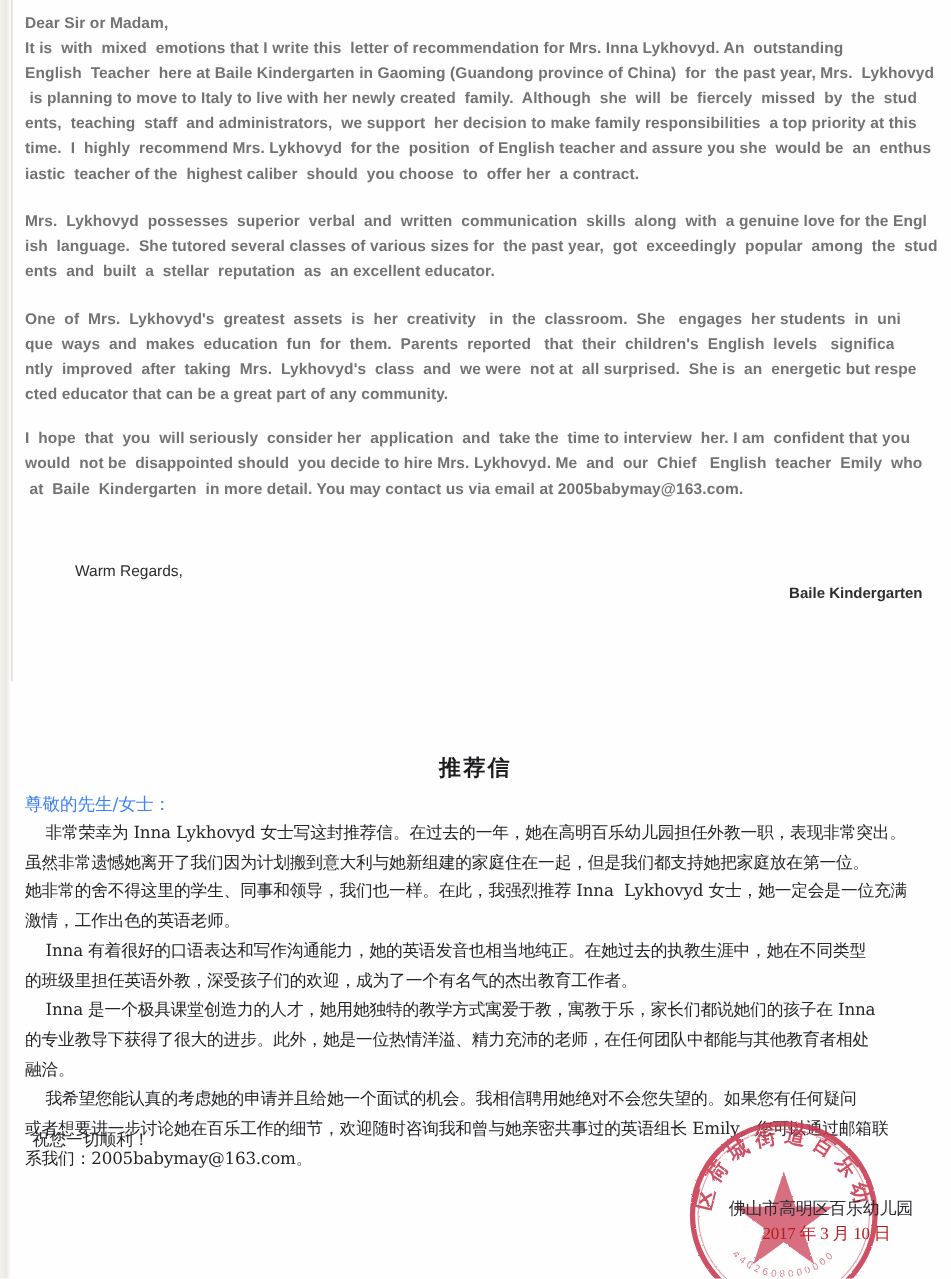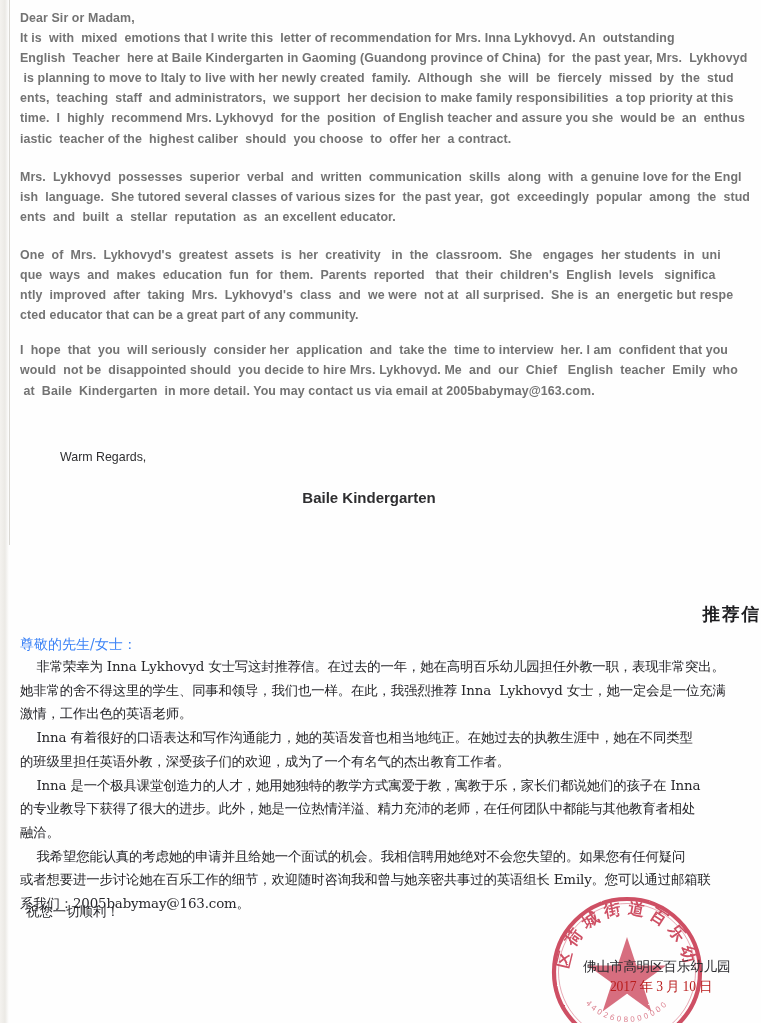--- a/index.html
+++ b/index.html
@@ -61,35 +61,35 @@
     top: 447px;
     font-size: 12.4px;
     line-height: 20px;
     color: #2e2e30;
     font-weight: 400;
     margin-left: 32px;
   }
   #signature-org {
     position: absolute;
     left: 0;
-    top: 489px;
+    top: 467px;
     width: 738px;
-    text-align: center;
-    font-size: 15px;
+    text-align: right;
+    font-size: 12px;
     color: #2e2e30;
     font-weight: 600;
   }
 
   
   #chinese-title {
     position: absolute;
     left: 0;
     top: 602px;
     width: 761px;
-    text-align: right;
+    text-align: center;
     font-family: "DejaVu Serif", "Liberation Serif", serif;
     font-size: 17.5px;
     font-weight: bold;
     color: #1d1d20;
     letter-spacing: 2px;
   }
   #chinese-body {
     position: absolute;
     left: 20px;
     top: 633px;
@@ -204,20 +204,21 @@
   <div id="signature-org">Baile Kindergarten</div>
 
   <div id="chinese-title">推荐信</div>
 
   <div id="chinese-body">
 
     <div class="cn-salutation">尊敬的先生/女士：</div>
 
     <div>
       <div class="cn-line">    非常荣幸为 Inna Lykhovyd 女士写这封推荐信。在过去的一年，她在高明百乐幼儿园担任外教一职，表现非常突出。</div>
+      <div class="cn-line">虽然非常遗憾她离开了我们因为计划搬到意大利与她新组建的家庭住在一起，但是我们都支持她把家庭放在第一位。</div>
       <div class="cn-line">她非常的舍不得这里的学生、同事和领导，我们也一样。在此，我强烈推荐 Inna  Lykhovyd 女士，她一定会是一位充满</div>
       <div class="cn-line">激情，工作出色的英语老师。</div>
     </div>
 
     <div>
       <div class="cn-line">    Inna 有着很好的口语表达和写作沟通能力，她的英语发音也相当地纯正。在她过去的执教生涯中，她在不同类型</div>
       <div class="cn-line">的班级里担任英语外教，深受孩子们的欢迎，成为了一个有名气的杰出教育工作者。</div>
     </div>
 
     <div>

